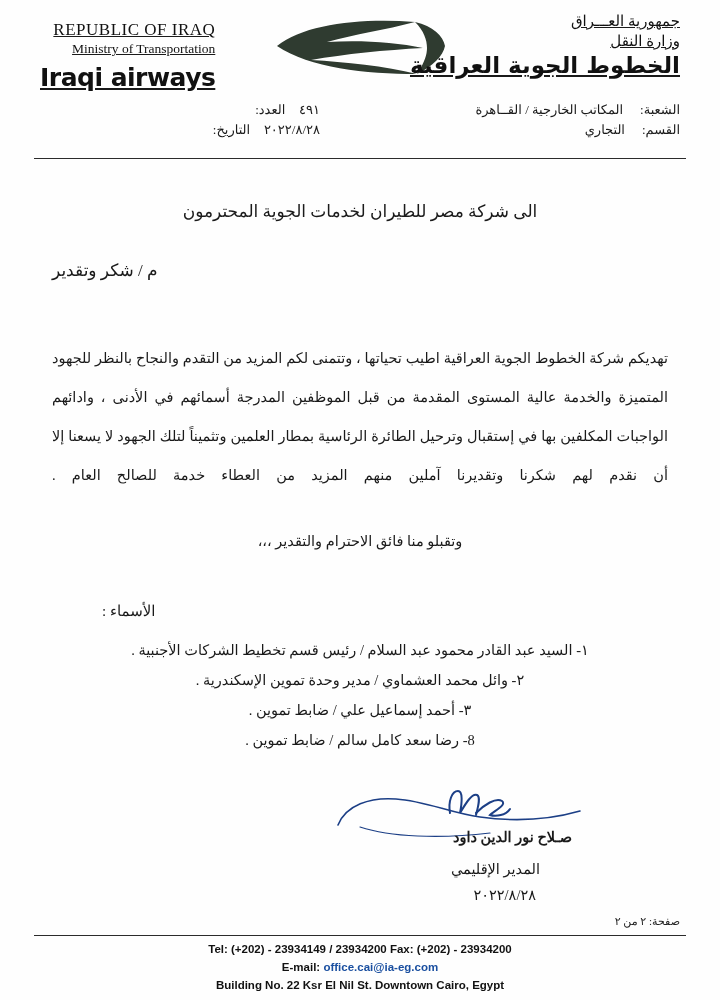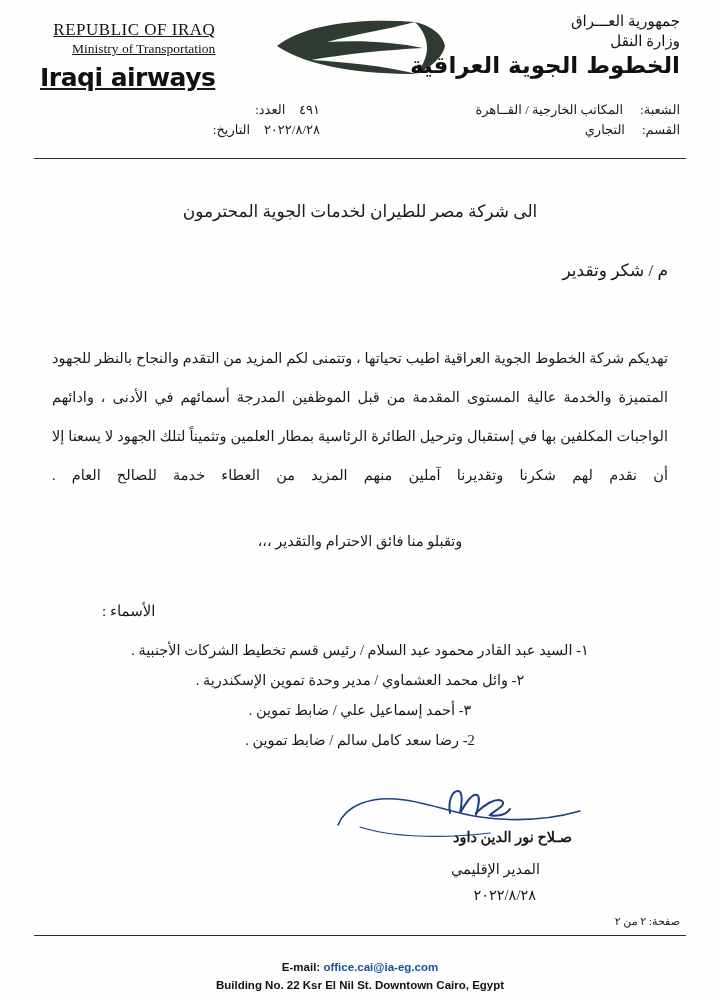--- a/index.html
+++ b/index.html
@@ -56,20 +56,21 @@
     font-weight: 700;
     color: #111;
     letter-spacing: -0.5px;
   }
   .hdr-right {
     position: absolute;
     right: 40px;
     top: 12px;
     text-align: right;
     direction: rtl;
+    text-decoration: underline;
   }
   .ar-rep {
     font-size: 15px;
     color: #111;
     letter-spacing: 2px;
   }
   .ar-min {
     font-size: 15px;
     color: #111;
     margin-top: 2px;
@@ -135,21 +136,21 @@
     padding: 0 52px;
     box-sizing: border-box;
   }
   .to-line {
     text-align: center;
     font-size: 17px;
     margin-top: 42px;
     letter-spacing: 0.3px;
   }
   .subject {
-    text-align: right;
+    text-align: left;
     font-size: 17px;
     margin-top: 38px;
   }
   .paras {
     margin-top: 58px;
     font-size: 14.5px;
     line-height: 39px;
     text-align: justify;
     text-align-last: justify;
   }
@@ -302,39 +303,40 @@
     </div>
 
     <div class="closing">وتقبلو منا فائق الاحترام والتقدير ،،،</div>
 
     <div class="names-title">الأسماء :</div>
 
     <ul class="names">
       <li>١- السيد عبد القادر محمود عبد السلام / رئيس قسم تخطيط الشركات الأجنبية .</li>
       <li>٢- وائل محمد العشماوي / مدير وحدة تموين الإسكندرية .</li>
       <li>٣- أحمد إسماعيل علي / ضابط تموين .</li>
-      <li>2- رضا سعد كامل سالم / ضابط تموين .</li>
+      <li>8- رضا سعد كامل سالم / ضابط تموين .</li>
     </ul>
 
     <div class="sig-wrap">
       <svg class="sig-svg" viewBox="0 0 260 64">
         <path d="M8 42 C16 22, 40 14, 66 16 C96 18, 120 30, 150 34 C186 39, 222 36, 250 28" fill="none" stroke="#1c3f86" stroke-width="1.6" stroke-linecap="round"></path>
         <path d="M120 30 C118 18, 122 8, 128 8 C133 8, 132 20, 130 30 C136 20, 142 10, 147 12 C151 14, 148 24, 146 32" fill="none" stroke="#1c3f86" stroke-width="2" stroke-linecap="round"></path>
         <path d="M146 30 C154 22, 166 14, 172 18 C177 22, 164 28, 160 32 C166 34, 176 32, 180 26" fill="none" stroke="#1c3f86" stroke-width="2" stroke-linecap="round"></path>
         <path d="M30 44 C60 54, 110 56, 160 50" fill="none" stroke="#1c3f86" stroke-width="1.2" stroke-linecap="round"></path>
       </svg>
       <div class="sig-name">صـلاح نور الدين داود</div>
       <div class="sig-title">المدير الإقليمي</div>
       <div class="sig-date">٢٠٢٢/٨/٢٨</div>
     </div>
   </div>
 
   <div class="page-num">صفحة: ٢ من ٢</div>
   <div class="foot-rule"></div>
   <div class="footer">
+    <div>Tel: (+202) - 23934149 / 23934200    Fax: (+202) - 23934200</div>
     <div>
       <span>E-mail:</span>
       <span class="eml">office.cai@ia-eg.com</span>
     </div>
     <div>Building No. 22 Ksr El Nil St. Downtown Cairo, Egypt</div>
   </div>
 
 </div>
 
 </body></html>

